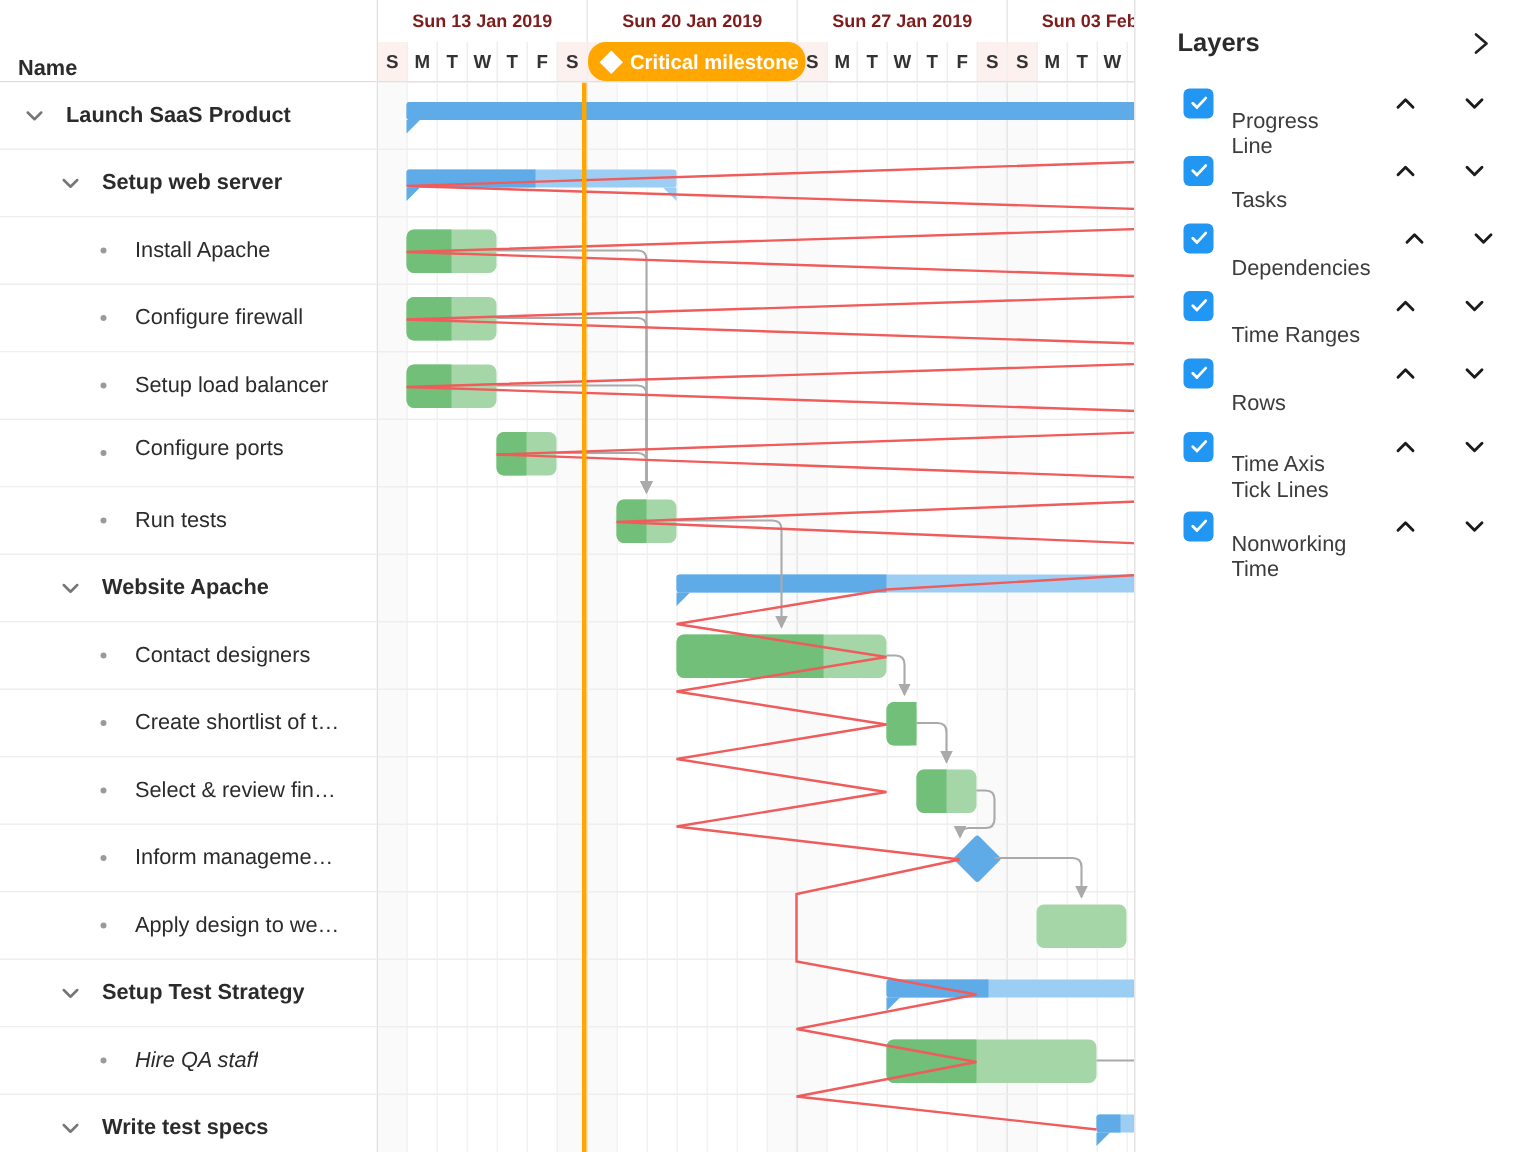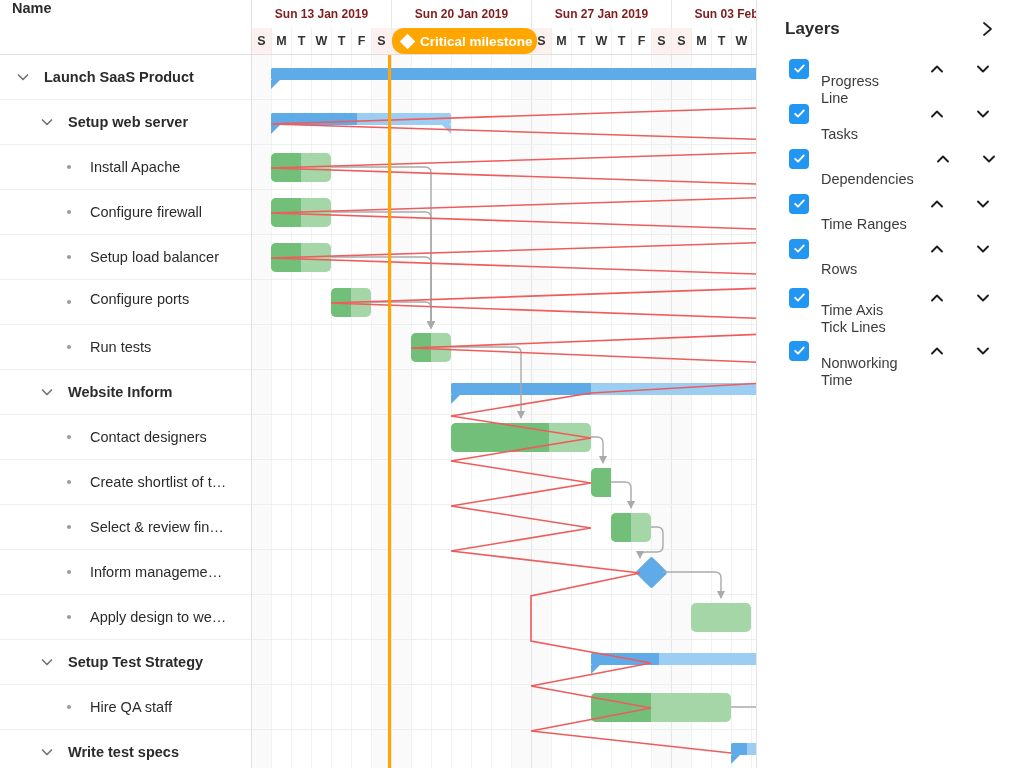--- a/index.html
+++ b/index.html
@@ -15,21 +15,21 @@
 
   
   #task-grid {
     width: 252px; height: 768px; flex: 0 0 252px;
     background: #fff;
     border-right: 1px solid #e0e0e0;
     position: relative; z-index: 5;
   }
   #task-grid-header {
     height: 55px; border-bottom: 1px solid #e0e0e0;
-    display: flex; align-items: flex-start; padding-left: 12px;
+    display: flex; align-items: flex-end; padding-left: 12px;
     font-size: 14.5px; font-weight: bold; color: #2b2b2b;
     background: #fff;
   }
   .task-row {
     height: 45px; border-bottom: 1px solid #eeeeee;
     display: flex; align-items: center; background: #fff;
   }
   .tw-chev {
     width: 22px; height: 22px; flex: 0 0 22px;
     display: flex; align-items: center; justify-content: center;
@@ -247,21 +247,21 @@
             <span class="tw-name">Run tests</span>
           </div>
         </div>
         <div class="task-row lvl-1">
           <div class="ind-1" style="display: flex; align-items: center; width: 100%; overflow: hidden;">
             <span class="tw-chev">
               <svg width="16" height="16" viewBox="0 0 16 16">
                 <path d="M3.5 6 L8 10.5 L12.5 6" fill="none" stroke="#767676" stroke-width="1.7" stroke-linecap="round" stroke-linejoin="round"></path>
               </svg>
             </span>
-            <span class="tw-name">Website Inform</span>
+            <span class="tw-name">Website Apache</span>
           </div>
         </div>
         <div class="task-row lvl-2">
           <div class="ind-2" style="display: flex; align-items: center; width: 100%; overflow: hidden;">
             <span class="tw-bullet">
               <i></i>
             </span>
             <span class="tw-name">Contact designers</span>
           </div>
         </div>
@@ -301,21 +301,21 @@
           <div class="ind-1" style="display: flex; align-items: center; width: 100%; overflow: hidden;">
             <span class="tw-chev">
               <svg width="16" height="16" viewBox="0 0 16 16">
                 <path d="M3.5 6 L8 10.5 L12.5 6" fill="none" stroke="#767676" stroke-width="1.7" stroke-linecap="round" stroke-linejoin="round"></path>
               </svg>
             </span>
             <span class="tw-name">Setup Test Strategy</span>
           </div>
         </div>
         <div class="task-row lvl-2">
-          <div class="ind-2" style="display: flex; align-items: center; width: 100%; overflow: hidden;">
+          <div class="ind-2" style="display: flex; align-items: center; width: 100%; overflow: hidden; font-style: italic;">
             <span class="tw-bullet">
               <i></i>
             </span>
             <span class="tw-name">Hire QA staff</span>
           </div>
         </div>
         <div class="task-row lvl-1">
           <div class="ind-1" style="display: flex; align-items: center; width: 100%; overflow: hidden;">
             <span class="tw-chev">
               <svg width="16" height="16" viewBox="0 0 16 16">

